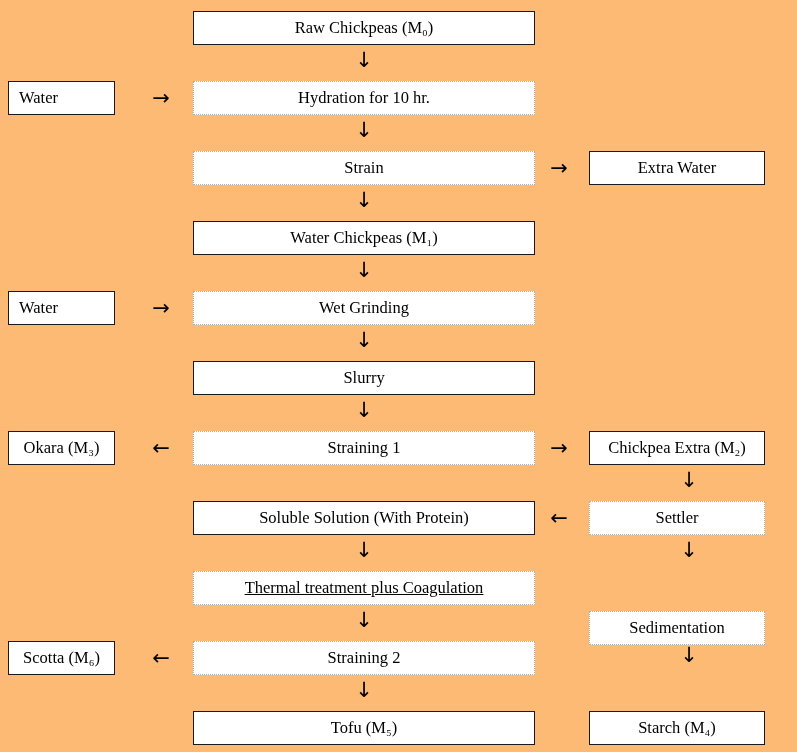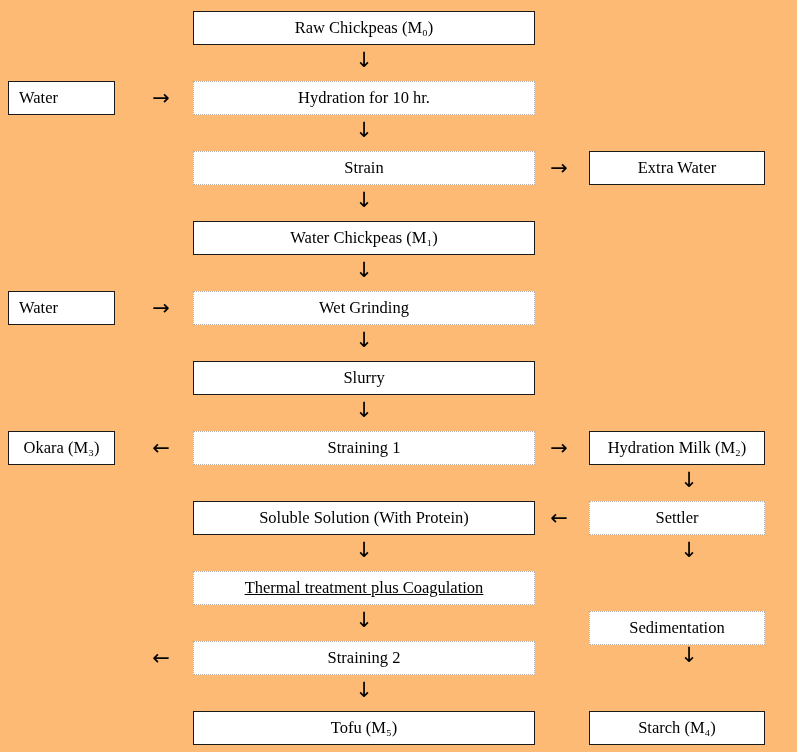--- a/index.html
+++ b/index.html
@@ -144,30 +144,33 @@
   <div class="node solid left-text col-left" style="top:291px;">
     <span class="label">Water</span>
   </div>
   <div class="arrow h" style="left:147px; top:298px;">→</div>
 
   <div class="node solid center-text col-left" style="top:431px;align-items:center;">
     <span class="label">Okara (M₃)</span>
   </div>
   <div class="arrow h" style="left:147px; top:438px;">←</div>
 
+  <div class="node solid center-text col-left" style="top:641px;">
+    <span class="label">Scotta (M₆)</span>
+  </div>
   <div class="arrow h" style="left:147px; top:648px;">←</div>
 
   <div class="arrow h" style="left:545px; top:158px;">→</div>
   <div class="node solid center-text col-right" style="top:151px;">
     <span class="label">Extra Water</span>
   </div>
 
   <div class="arrow h" style="left:545px; top:438px;">→</div>
   <div class="node solid center-text col-right" style="top:431px;">
-    <span class="label">Hydration Milk (M₂)</span>
+    <span class="label">Chickpea Extra (M₂)</span>
   </div>
 
   <div class="arrow v" style="left:674px; top:470px;">↓</div>
 
   <div class="node dotted center-text col-right" style="top:501px;">
     <span class="label">Settler</span>
   </div>
   <div class="arrow h" style="left:545px; top:508px;">←</div>
 
   <div class="arrow v" style="left:674px; top:540px;">↓</div>

